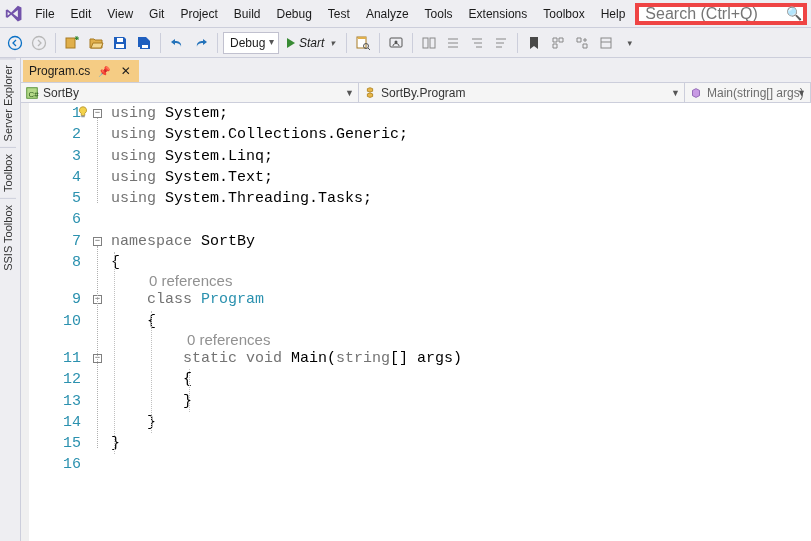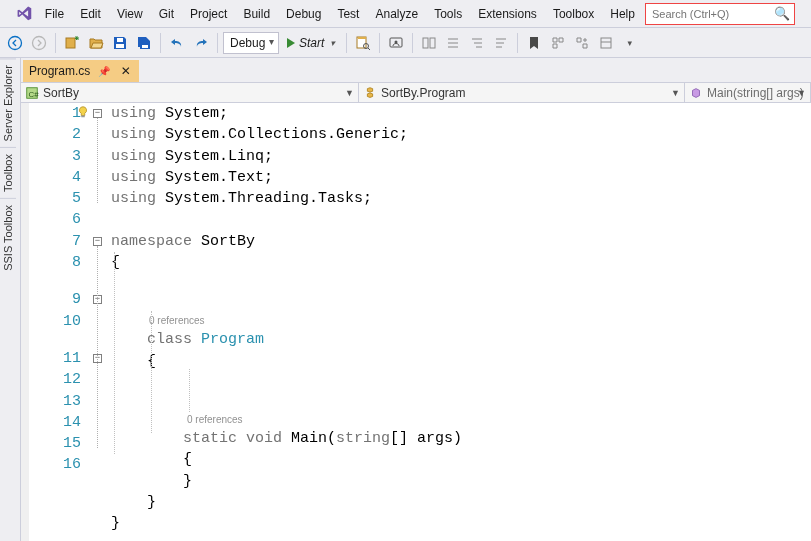--- a/index.html
+++ b/index.html
@@ -1,24 +1,24 @@
 <!DOCTYPE html>
 <html><head>
 <meta charset="utf-8">
 <style>
   * { box-sizing: border-box; margin: 0; padding: 0; }
   body { font-family: "Segoe UI", Arial, sans-serif; font-size: 12px; color: #1b1b1b; background: #eeeef2; width: 811px; height: 541px; overflow: hidden; }
 
   
-  .menubar { display: flex; align-items: center; height: 28px; background: #eeeef2; padding: 0 16px; gap: 2px; border-bottom: 1px solid #cccedb; }
+  .menubar { display: flex; align-items: center; height: 28px; background: #eeeef2; padding: 0 4px; gap: 2px; border-bottom: 1px solid #cccedb; }
   .logo { width: 22px; height: 22px; display: flex; align-items: center; justify-content: center; }
   .menu-items { display: flex; gap: 0; margin-left: 2px; }
   .menu-item { padding: 4px 8px; cursor: default; }
   .search-box { margin-left: auto; position: relative; width: 196px; }
-  .search-box input { width: 100%; height: 22px; border: 1px solid #ef4444; background: #fff; padding: 2px 22px 2px 6px; font-size: 11px; }
+  .search-box input { width: 100%; height: 22px; border: 4px solid #ef4444; background: #fff; padding: 2px 22px 2px 6px; font-size: 16px; }
   .search-box .mag { position: absolute; right: 4px; top: 3px; font-size: 13px; color: #555; }
 
   
   .toolbar { display: flex; align-items: center; height: 30px; background: #eeeef2; padding: 0 4px; gap: 2px; border-bottom: 1px solid #cccedb; }
   .tbtn { height: 22px; min-width: 22px; display: inline-flex; align-items: center; justify-content: center; padding: 0 3px; }
   .tbtn svg { width: 16px; height: 16px; }
   .sep { width: 1px; height: 20px; background: #cccedb; margin: 0 3px; }
   .combo { height: 22px; border: 1px solid #c1c1cf; background: #fff; font-size: 12px; padding: 0 18px 0 6px; position: relative; display: inline-flex; align-items: center; }
   .combo::after { content: "▾"; position: absolute; right: 4px; top: 3px; font-size: 10px; color: #555; }
   .start-btn { display: inline-flex; align-items: center; height: 22px; padding: 0 6px; gap: 4px; font-style: italic; }
@@ -45,21 +45,21 @@
   .editor { position: absolute; left: 21px; right: 0; top: 103px; bottom: 0; background: #fff; display: flex; font-family: Consolas, "Courier New", monospace; font-size: 15px; line-height: 21.3px; }
   .gutter-left { width: 8px; background: #f0f0f0; }
   .lnums { width: 62px; text-align: right; color: #2b91af; padding-right: 10px; background: #fff; }
   .lnums div { height: 21.3px; }
   .outline-col { width: 20px; position: relative; }
   .code { position: relative; white-space: pre; }
   .code-line { height: 21.3px; }
   .kw { color: #737373; }
   .type { color: #2b91af; }
   .plain { color: #000; }
-  .codelens { font-family: "Segoe UI", Arial, sans-serif; font-size: 10px; color: #919191; height: 16px; line-height: 16px; margin-top: 40px; }
+  .codelens { font-family: "Segoe UI", Arial, sans-serif; font-size: 15px; color: #919191; height: 16px; line-height: 16px; }
   .fold-box { position: absolute; width: 9px; height: 9px; border: 1px solid #808080; background: #fff; font-size: 9px; line-height: 7px; text-align: center; color: #555; }
   .fold-line { position: absolute; border-left: 1px dotted #b0b0b0; width: 0; }
   .guide { position: absolute; border-left: 1px dotted #c0c0c0; width: 0; }
 </style>
 </head>
 <body>
 
 <div class="menubar">
   <div class="logo">
     <svg viewBox="0 0 32 32">

